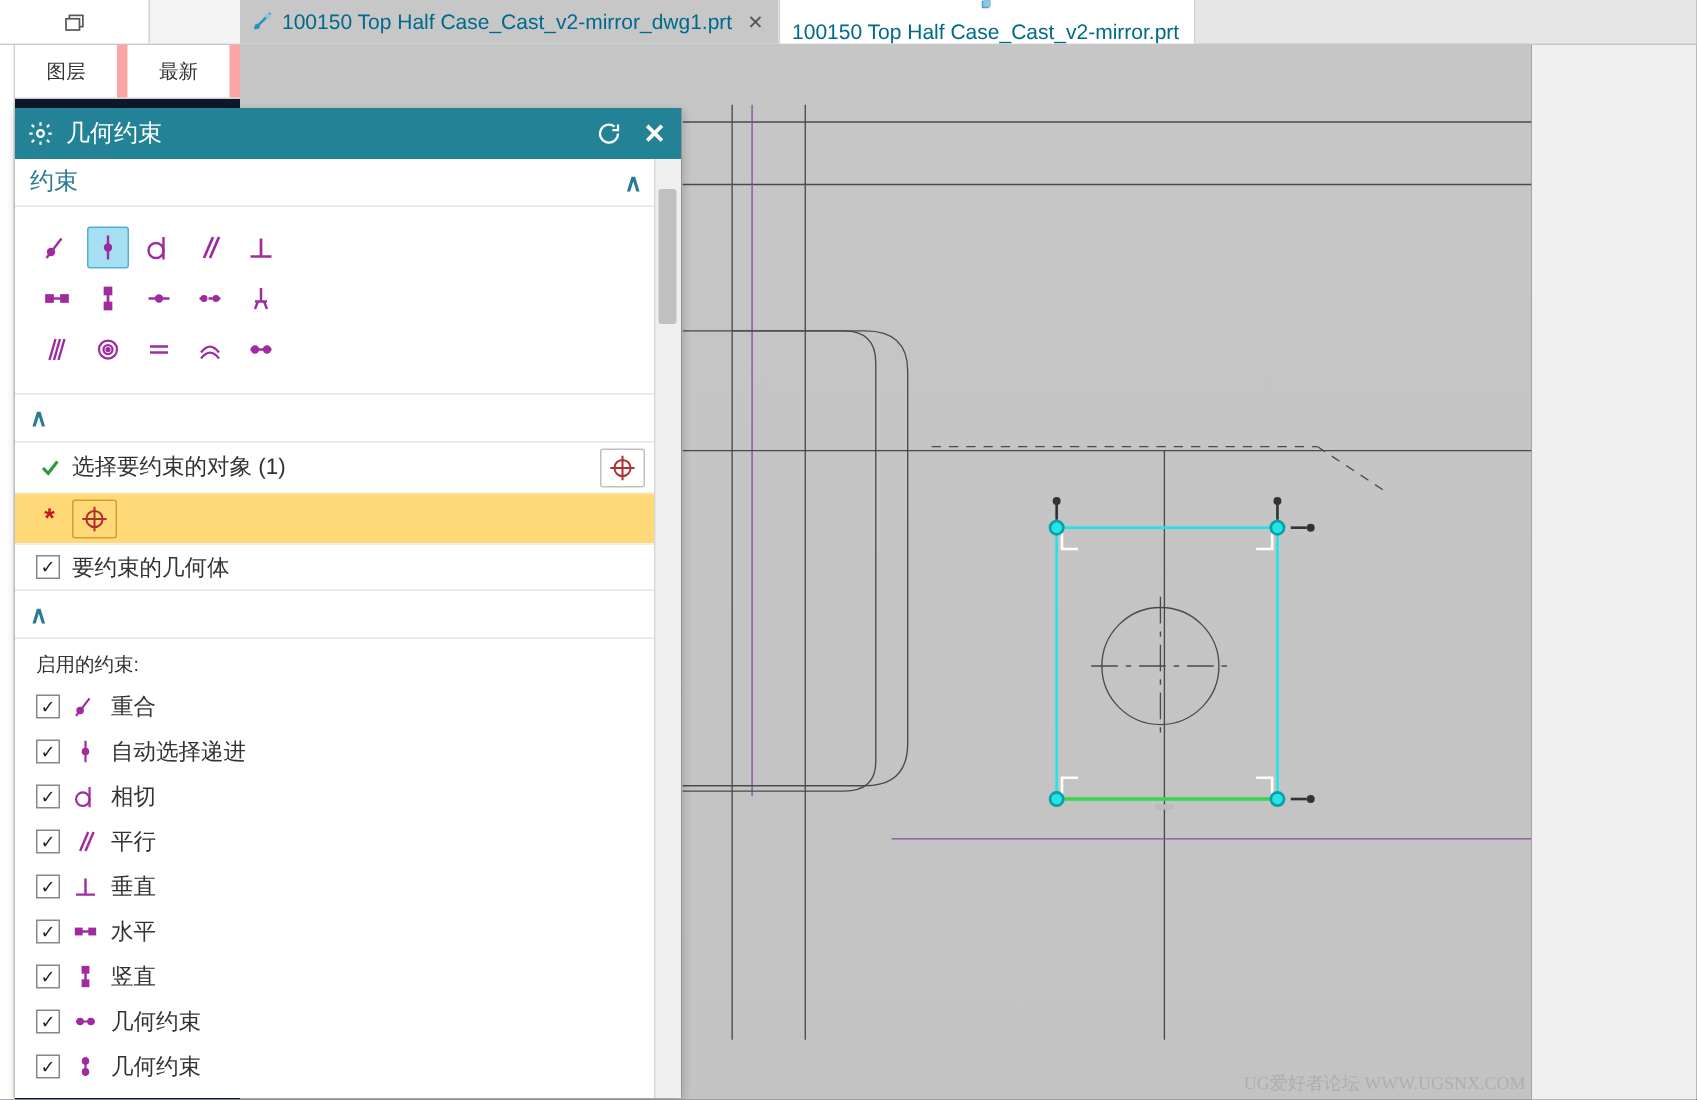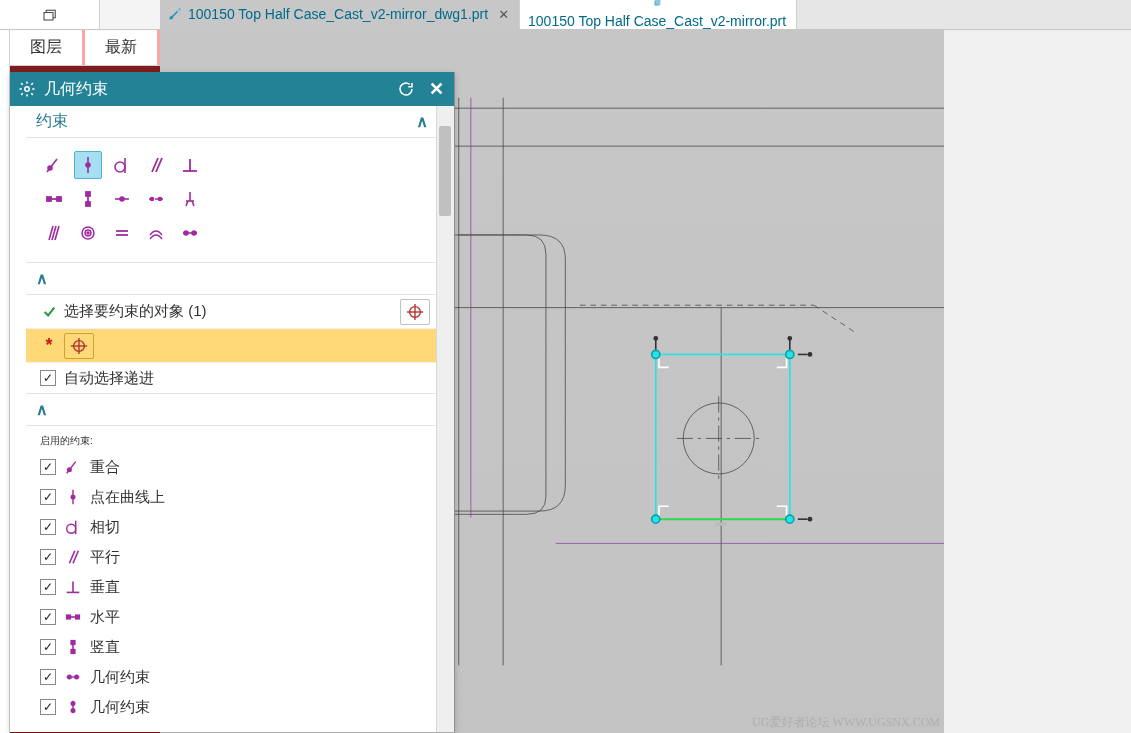--- a/index.html
+++ b/index.html
@@ -1,50 +1,50 @@
 <!DOCTYPE html>
 <html><head>
 <meta charset="utf-8">
 <style>
 * { box-sizing: border-box; margin: 0; padding: 0; font-family: "Microsoft YaHei", "Segoe UI", sans-serif; }
 html, body { width: 1131px; height: 733px; overflow: hidden; background: #f0f0f0; }
 
-.root { position: relative; width: 944px; height: 733px; background: #7f1d1d; }
+.root { position: relative; width: 1021px; height: 733px; background: #0f172a; }
 
 
 .left-strip { position: absolute; left: 0; top: 0; width: 10px; height: 733px; background: #fff; border-right: 1px solid #d0d0d0; z-index: 3; }
 
 
 .tabbar { position: absolute; left: 0; top: 0; width: 1131px; height: 30px; background: #e6e6e6; border-bottom: 1px solid #c7c7c7; z-index: 4; display: flex; align-items: flex-end; }
 .tabbar .spacer { width: 100px; height: 30px; background: #fff; border-right: 1px solid #d0d0d0; display: flex; align-items: center; justify-content: center; }
 .spacer svg { width: 18px; height: 18px; stroke: #555; fill: none; }
 .tabbar .gap { width: 60px; height: 30px; background: #f4f4f4; }
 .tab { height: 30px; display: inline-flex; align-items: center; padding: 0 10px 0 8px; color: #006a8c; font-size: 14px; gap: 6px; }
 .tab.active { background: #c7c7c7; }
 .tab.inactive { background: #fff; border-left: 1px solid #d0d0d0; border-right: 1px solid #d0d0d0; flex-direction: column; }
 .tab .close { color: #555; font-size: 13px; padding-left: 4px; }
 .tab .ticon { width: 14px; height: 14px; }
 
 
 .ribbon { position: absolute; left: 10px; top: 30px; width: 150px; height: 36px; background: #fff; display: flex; z-index: 3; border-bottom: 1px solid #d0d0d0; }
-.ribbon .rbtn { flex: 1; display: flex; align-items: center; justify-content: center; color: #333; font-size: 16px; border-right: 3px solid #fca5a5; }
+.ribbon .rbtn { flex: 1; display: flex; align-items: center; justify-content: center; color: #333; font-size: 13px; border-right: 7px solid #fca5a5; }
 
 
 .dialog { position: absolute; left: 10px; top: 72px; width: 445px; height: 660px; background: #fff; z-index: 5; border-right: 1px solid #909090; box-shadow: 0 2px 6px rgba(0,0,0,.2);}
 .dlg-title { height: 34px; background: #248296; color: #fff; display: flex; align-items: center; padding: 0 10px 0 8px; font-size: 16px; }
 .dlg-title .gear { width: 18px; height: 18px; margin-right: 8px; }
 .dlg-title .ttxt { flex: 1; font-weight: 500; }
 .dlg-title .redo { width: 18px; height: 18px; margin-right: 14px; }
 .dlg-title .x { font-size: 18px; font-weight: 700; cursor: pointer; }
 
 .dlg-body { position: relative; height: 626px; }
 .scrolltrack { position: absolute; right: 0; top: 0; width: 18px; height: 626px; background: #efefef; border-left: 1px solid #d8d8d8; }
 .scrollthumb { position: absolute; top: 20px; left: 2px; width: 12px; height: 90px; background: #c0c0c0; border-radius: 2px; }
 
-.inner { position: absolute; left: 16px; top: 0; right: 18px; height: 626px; overflow: hidden; }
+.inner { position: absolute; left: 0; top: 0; right: 18px; height: 626px; overflow: hidden; }
 
 .sec-hdr { height: 32px; display: flex; align-items: center; padding: 0 10px; border-bottom: 1px solid #e3e3e3; }
 .sec-hdr .lab { flex: 1; color: #2b7b94; font-size: 16px; }
 .chev { color: #2b7b94; font-weight: 700; font-size: 16px; letter-spacing: -2px;}
 
 .toolgrid { padding: 10px 10px 12px 14px; border-bottom: 1px solid #e3e3e3; }
 .trow { display: flex; gap: 6px; align-items: center; height: 34px; }
 .tcell { width: 28px; height: 28px; display: flex; align-items: center; justify-content: center; border: 1px solid transparent; border-radius: 2px;}
 .tcell.sel { background: #a7dff2; border: 1px solid #54b0d3; }
 
@@ -52,21 +52,21 @@
 .selrow { height: 34px; display: flex; align-items: center; padding: 0 6px 0 14px; font-size: 15px; color: #333; border-bottom: 1px solid #f0f0f0;}
 .selrow .mark { width: 18px; height: 18px; margin-right: 6px; display:flex; align-items:center; justify-content:center;}
 .selrow .txt { flex: 1; }
 .selrow .tgt { width: 30px; height: 26px; border: 1px solid #c0c0c0; background:#fff; display:flex;align-items:center;justify-content:center; border-radius:2px;}
 .selrow.active { background: #ffd878; }
 .selrow.active .tgt { background:#ffd878; border-color:#d0a030;}
 .checkrow { height: 30px; display: flex; align-items: center; padding: 0 14px; font-size: 15px; color: #333; gap:8px;}
 .cbox { width: 16px; height: 16px; border: 1px solid #888; background:#fff; display:flex;align-items:center;justify-content:center; font-size:12px; color:#222; line-height:1;}
 
 .settings { }
-.settings .stitle { padding: 8px 14px 4px; color: #333; font-size: 10px; }
+.settings .stitle { padding: 8px 14px 4px; color: #333; font-size: 13px; }
 .settings .crow { height: 30px; display: flex; align-items: center; padding: 0 14px; gap: 8px; font-size: 15px; color:#333;}
 .settings .crow .sicon { width: 18px; height: 18px; display:flex;align-items:center;justify-content:center;}
 
 
 .canvas { position: absolute; left: 160px; top: 30px; right: 0; bottom: 0; background: linear-gradient(#c6c6c6,#c3c3c3); z-index: 1; }
 .canvas svg { width: 100%; height: 100%; }
 
 .watermark { position:absolute; right:4px; bottom:2px; color:#aeaeae; font-size:12px; font-family: SimSun, serif; letter-spacing:0; z-index:2;}
 </style>
 </head>
@@ -313,21 +313,21 @@
             <span class="tgt">
                 <svg width="18" height="18" viewBox="0 0 20 20" stroke="#b03030" fill="none" stroke-width="1.5">
                   <circle cx="10" cy="10" r="6"></circle>
                   <line x1="10" y1="1" x2="10" y2="19"></line>
                   <line x1="1" y1="10" x2="19" y2="10"></line>
                 </svg>
               </span>
           </div>
           <div class="checkrow">
             <span class="cbox">✓</span>
-            <span>自动选择递进</span>
+            <span>要约束的几何体</span>
           </div>
         </div>
 
         <div class="sec-hdr">
           <span class="chev">∧</span>
         </div>
         <div class="settings">
           <div class="stitle">启用的约束:</div>
           <div id="settings-list">
               <div class="crow">
@@ -341,21 +341,21 @@
                 <span>重合</span>
               </div>
               <div class="crow">
                 <span class="cbox">✓</span>
                 <span class="sicon">
                   <svg width="20" height="20" viewBox="0 0 20 20" stroke="#a02ba0" stroke-width="1.6" fill="none">
                     <line x1="10" y1="2" x2="10" y2="18"></line>
                     <circle cx="10" cy="10" r="2" fill="#a02ba0"></circle>
                   </svg>
                 </span>
-                <span>点在曲线上</span>
+                <span>自动选择递进</span>
               </div>
               <div class="crow">
                 <span class="cbox">✓</span>
                 <span class="sicon">
                   <svg width="20" height="20" viewBox="0 0 20 20" stroke="#a02ba0" stroke-width="1.6" fill="none">
                     <circle cx="8" cy="12" r="5"></circle>
                     <line x1="13" y1="3" x2="13" y2="18"></line>
                   </svg>
                 </span>
                 <span>相切</span>

